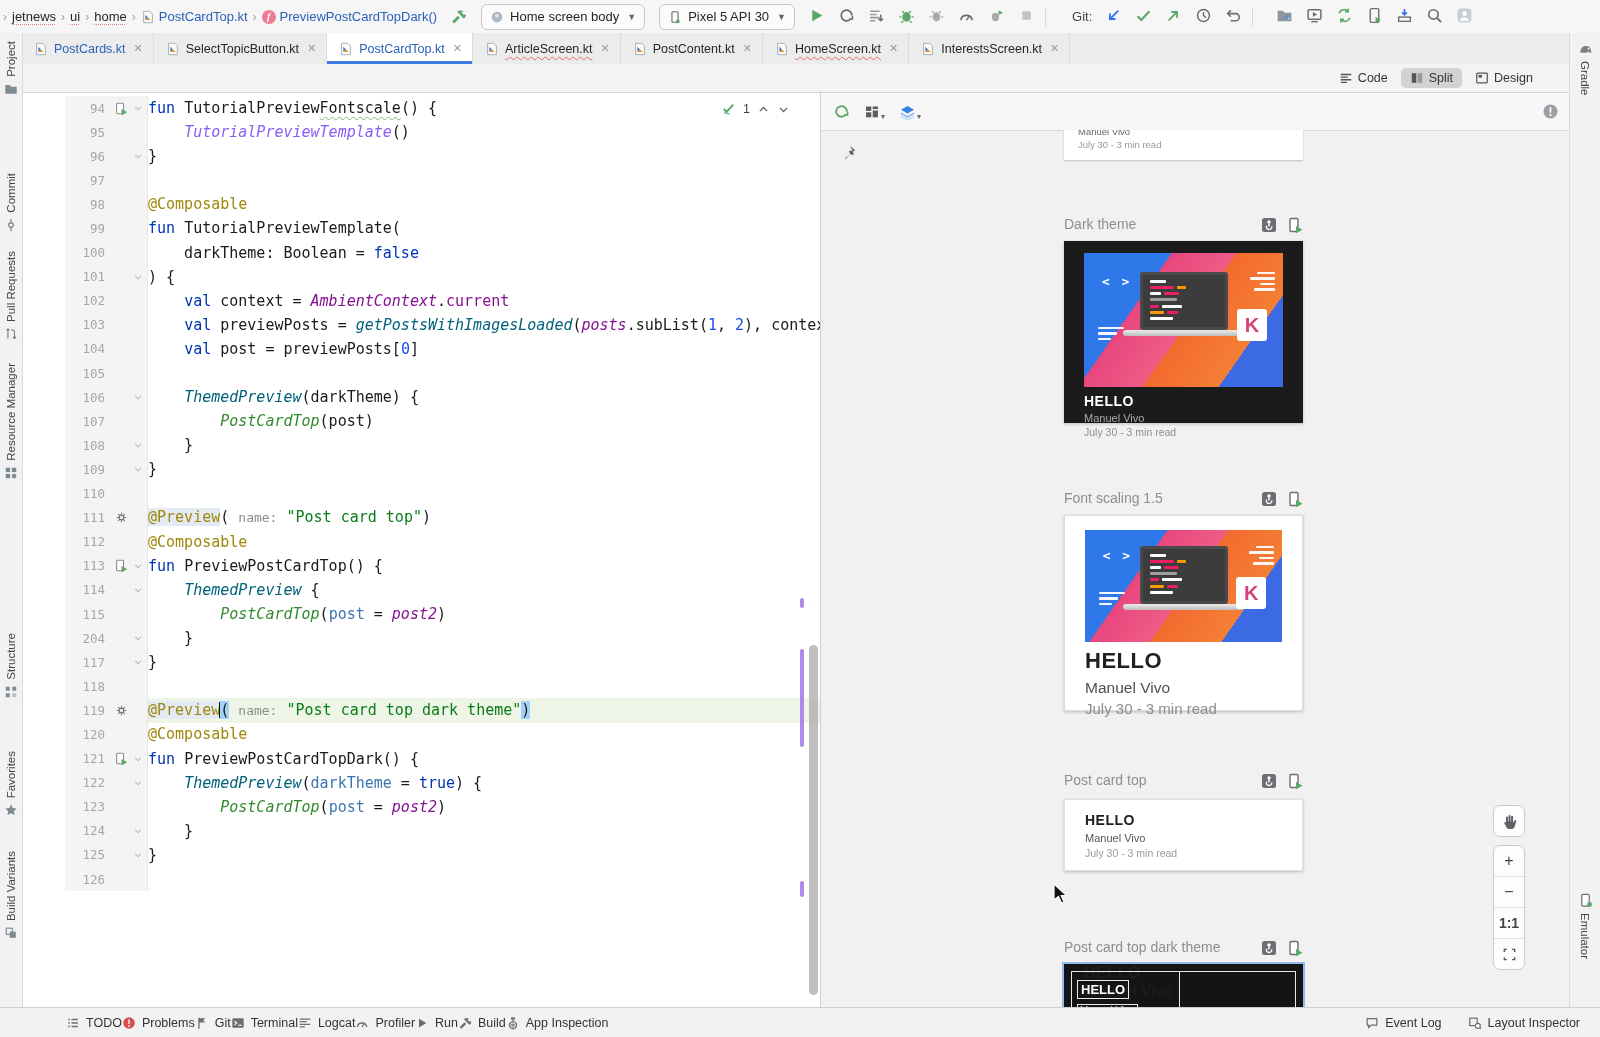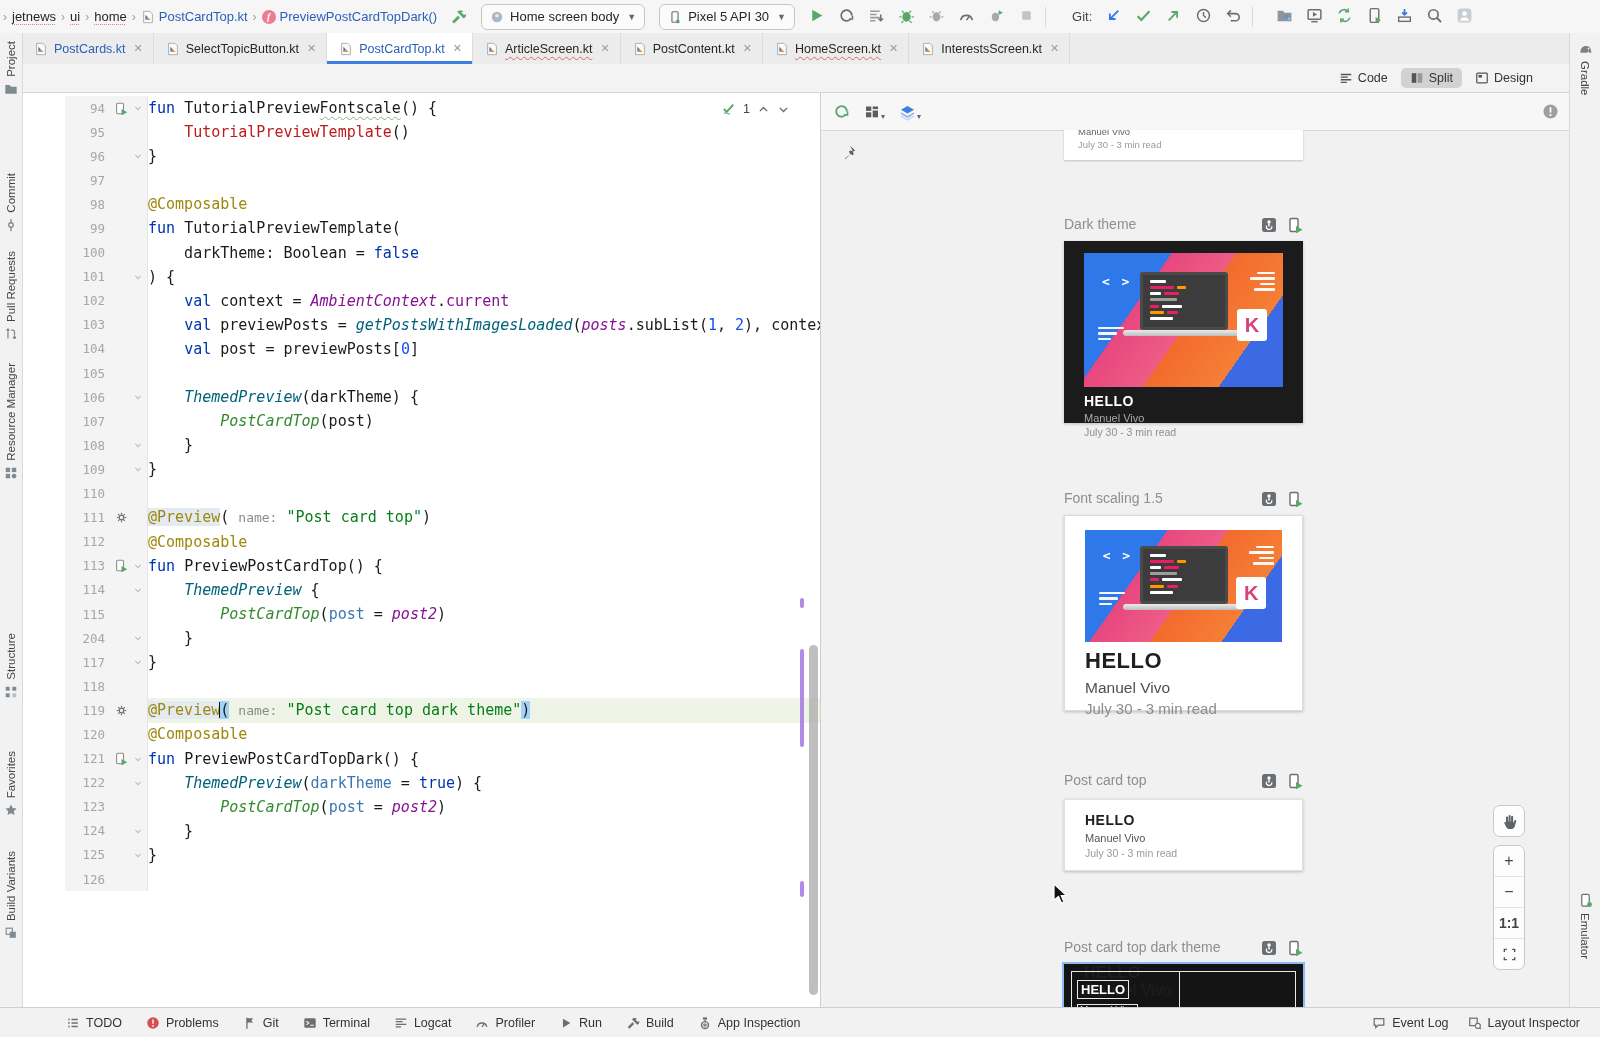--- a/index.html
+++ b/index.html
@@ -62,21 +62,21 @@
   .fold svg{width:8px;height:8px;}
   .ct{flex:1;white-space:pre;font:15px/24.1px "DejaVu Sans Mono",monospace;color:#1a1a1a;overflow:hidden;}
   .cl.cur .ct{background:#eef5e6;}
   .tok-kw{color:#0033b3;}
   .tok-num{color:#1750eb;}
   .tok-str{color:#067d17;}
   .tok-ann{color:#9e880d;}
   .tok-annhl{color:#9e880d;background:#e3eaf2;}
   .tok-call{color:#00627a;font-style:italic;}
   .tok-comp{color:#338a2e;font-style:italic;}
-  .tok-icall{color:#b91c1c;}
+  .tok-icall{color:#8b5cf6;font-style:italic;}
   .tok-prop{color:#871094;font-style:italic;}
   .tok-propn{color:#871094;}
   .tok-named{color:#3c74b0;}
   .tok-hint{color:#8c8c8c;font-size:13px;}
   .tok-squig{text-decoration:underline wavy #86b386 1px;text-underline-offset:3px;}
   .tok-parhl{background:#a2d2f8;}
   .tok-caret{display:inline-block;width:2px;height:16px;background:#111;vertical-align:-3px;margin:0 -1px;}
   #insp{position:absolute;top:8px;right:30px;display:flex;align-items:center;gap:7px;font-size:12.5px;color:#444;z-index:3;}
   #insp .ic{width:14px;height:14px;}
   .stripe{position:absolute;right:16px;width:4px;background:#b08ae6;border-radius:2px;z-index:3;}
@@ -143,22 +143,22 @@
     border-radius:7px;display:flex;align-items:center;justify-content:center;}
   #zoom-pill{position:absolute;left:672px;top:752px;width:30px;background:#fdfdfd;border:1px solid #c9c9c9;border-radius:7px;}
   .zp-item{height:30px;display:flex;align-items:center;justify-content:center;font-size:16px;color:#444;border-top:1px solid #e4e4e4;}
   .zp-item:first-child{border-top:none;}
   .zp-item.ratio{font-size:14px;font-weight:bold;}
   #pv-cursor{position:absolute;left:232px;top:790px;z-index:9;}
 
   
   #statusbar{position:absolute;left:0;bottom:0;width:1600px;height:29px;background:#f2f2f2;border-top:1px solid #cfcfcf;
     display:flex;align-items:center;font-size:12.5px;color:#333;z-index:6;}
-  #sb-left{display:flex;align-items:center;gap:24px;margin-left:66px;}
-  #sb-right{display:flex;align-items:center;gap:19px;margin-left:auto;margin-right:20px;}
+  #sb-left{display:flex;align-items:center;margin-left:66px;}
+  #sb-right{display:flex;align-items:center;gap:26px;margin-left:auto;margin-right:20px;}
   .sb-item{display:flex;align-items:center;gap:6px;white-space:nowrap;}
   .sb-item .ic{width:14px;height:14px;}
 </style>
 </head>
 <body>
 
 <div id="stage">
 
   <div id="toolbar">
     <div id="breadcrumbs">

